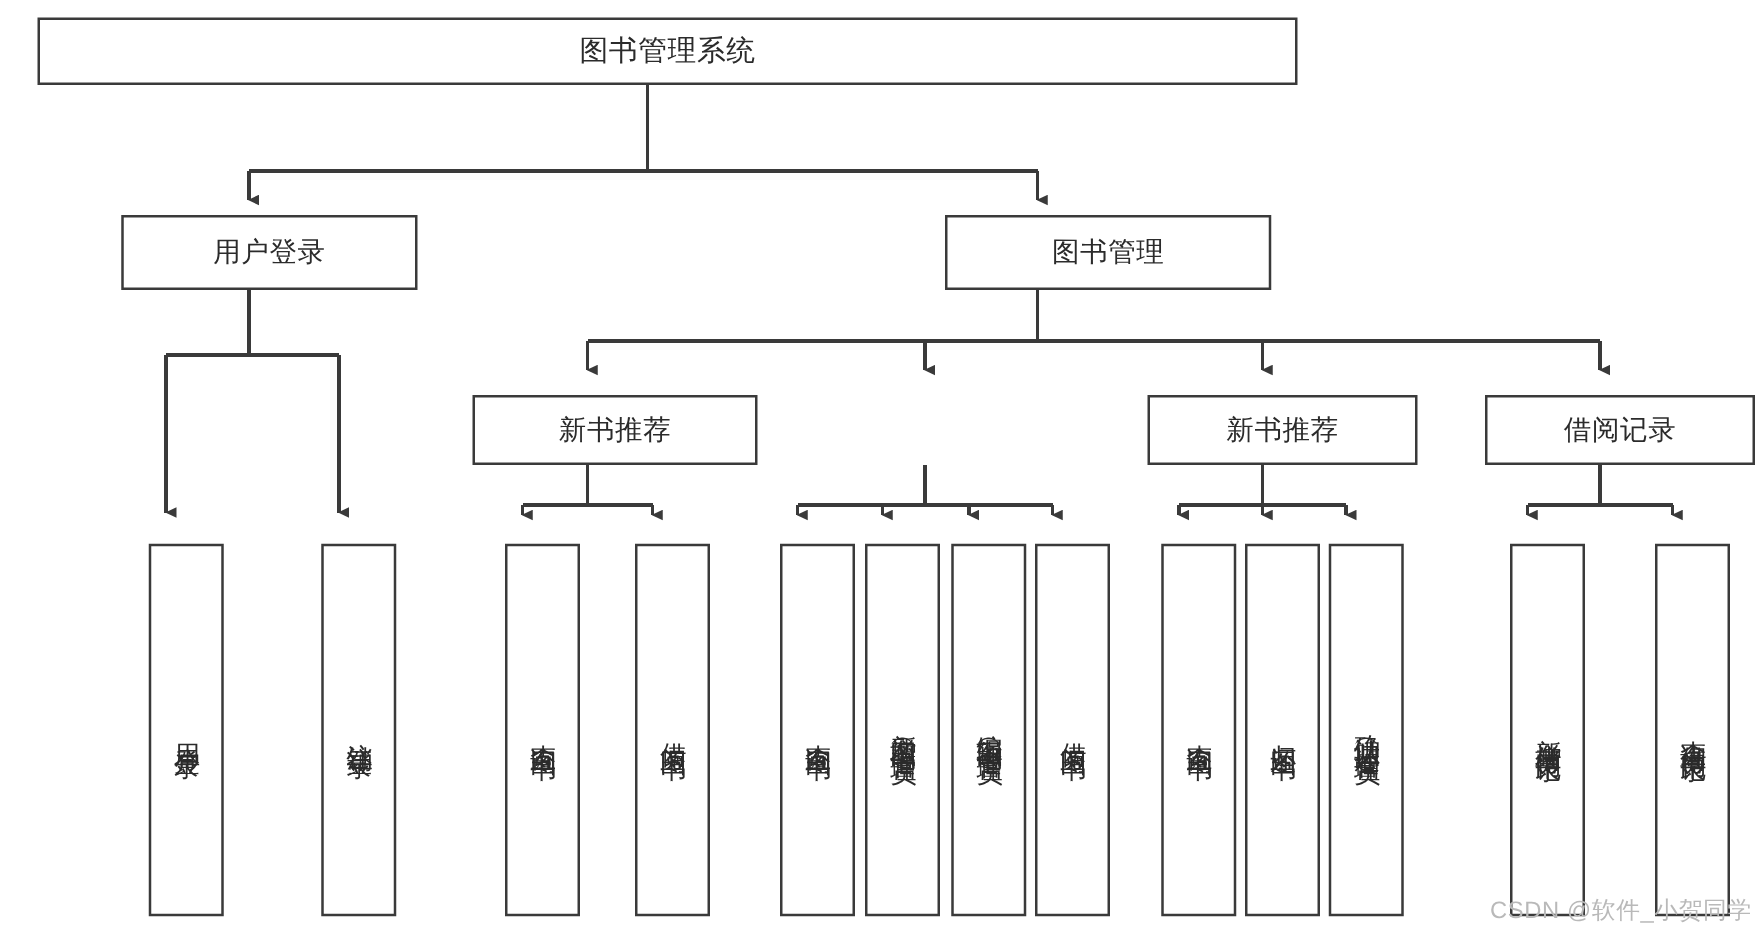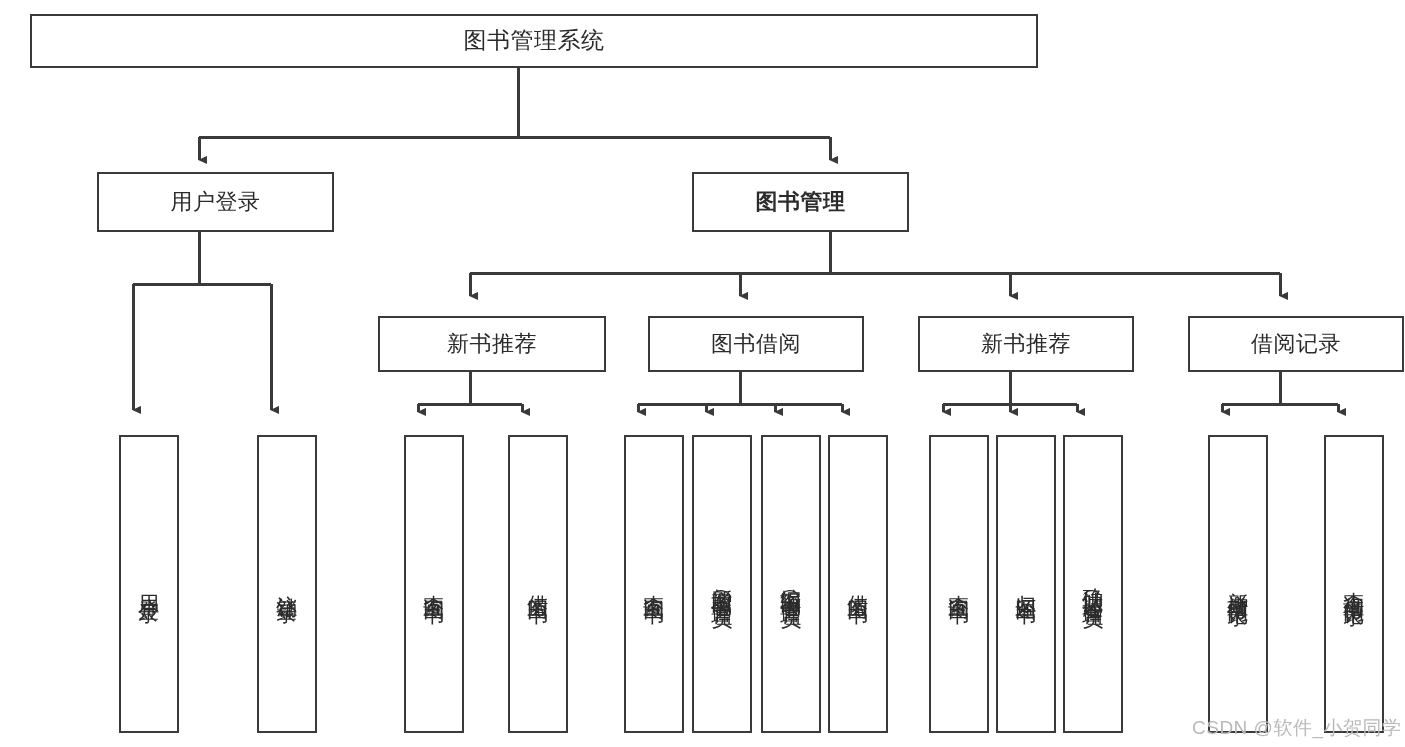--- a/index.html
+++ b/index.html
@@ -127,29 +127,26 @@
     </g>
   </svg>
 
   <div class="node h root" style="left:14px; top:14px; width:1008px; height:54px;">
     <span class="label">图书管理系统</span>
   </div>
 
   <div class="node h" style="left:81px; top:172px; width:237px; height:60px;">
     <span class="label">用户登录</span>
   </div>
-  <div class="node h" style="left:676px; top:172px; width:217px; height:60px;font-weight:bold;">
+  <div class="node h" style="left:740px; top:172px; width:261px; height:60px;">
     <span class="label">图书管理</span>
   </div>
 
   <div class="node h" style="left:362px; top:316px; width:228px; height:56px;">
     <span class="label">新书推荐</span>
-  </div>
-  <div class="node h" style="left:632px; top:316px; width:216px; height:56px;">
-    <span class="label">图书借阅</span>
   </div>
   <div class="node h" style="left:902px; top:316px; width:216px; height:56px;">
     <span class="label">新书推荐</span>
   </div>
   <div class="node h" style="left:1172px; top:316px; width:216px; height:56px;justify-content:center;">
     <span class="label">借阅记录</span>
   </div>
 
   <div class="node v" style="left:103px; top:435px; width:60px; height:298px;">
     <span class="label">用户登录</span>

